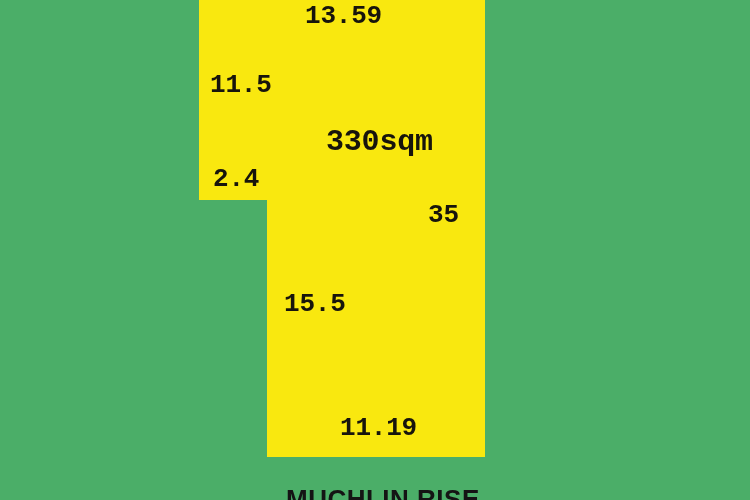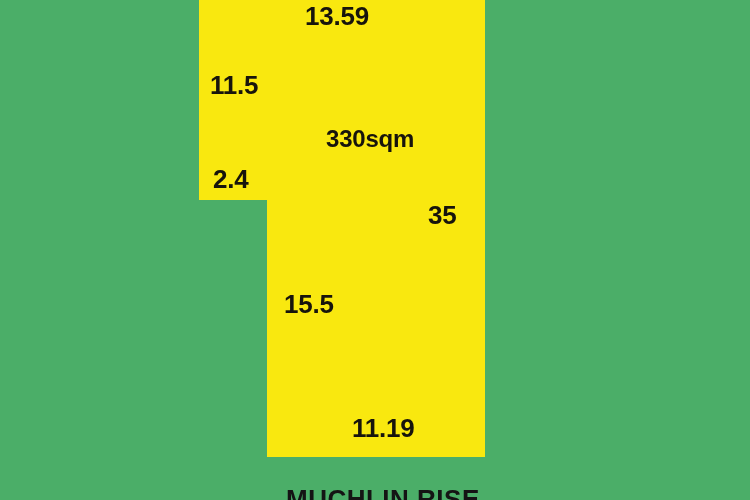--- a/index.html
+++ b/index.html
@@ -24,31 +24,31 @@
     position: absolute;
     left: 0;
     top: 0;
     width: 750px;
     height: 500px;
     display: block;
   }
   .label {
     position: absolute;
     color: #17140c;
-    font-family: Liberation Sans, sans-serif;
+    font-family: Liberation Mono, monospace;
     font-weight: bold;
     white-space: nowrap;
     line-height: 1;
     letter-spacing: -0.2px;
   }
   .dim {
     font-size: 26px;
   }
   .area {
-    font-size: 24px;
+    font-size: 30px;
   }
   .street {
     position: absolute;
     color: #141414;
     font-family: "Liberation Sans", sans-serif;
     font-weight: bold;
     font-size: 26px;
     white-space: nowrap;
     letter-spacing: 0.5px;
     line-height: 1;
@@ -67,19 +67,19 @@
   <div class="label dim" style="left:305px; top:3px;">13.59</div>
 
   <div class="label dim" style="left:210px; top:72px;">11.5</div>
 
   <div class="label dim" style="left:213px; top:166px;text-align:right;">2.4</div>
 
   <div class="label dim" style="left:428px; top:202px;">35</div>
 
   <div class="label dim" style="left:284px; top:291px;text-align:right;">15.5</div>
 
-  <div class="label dim" style="left:352px; top:415px;">11.19</div>
+  <div class="label dim" style="left:340px; top:415px;">11.19</div>
 
   <div class="label area" style="left:326px; top:127px;">330sqm</div>
 
   <div class="street" style="left:286px; top:486px;">MUCHLIN RISE</div>
 
 </div>
 
 </body></html>

